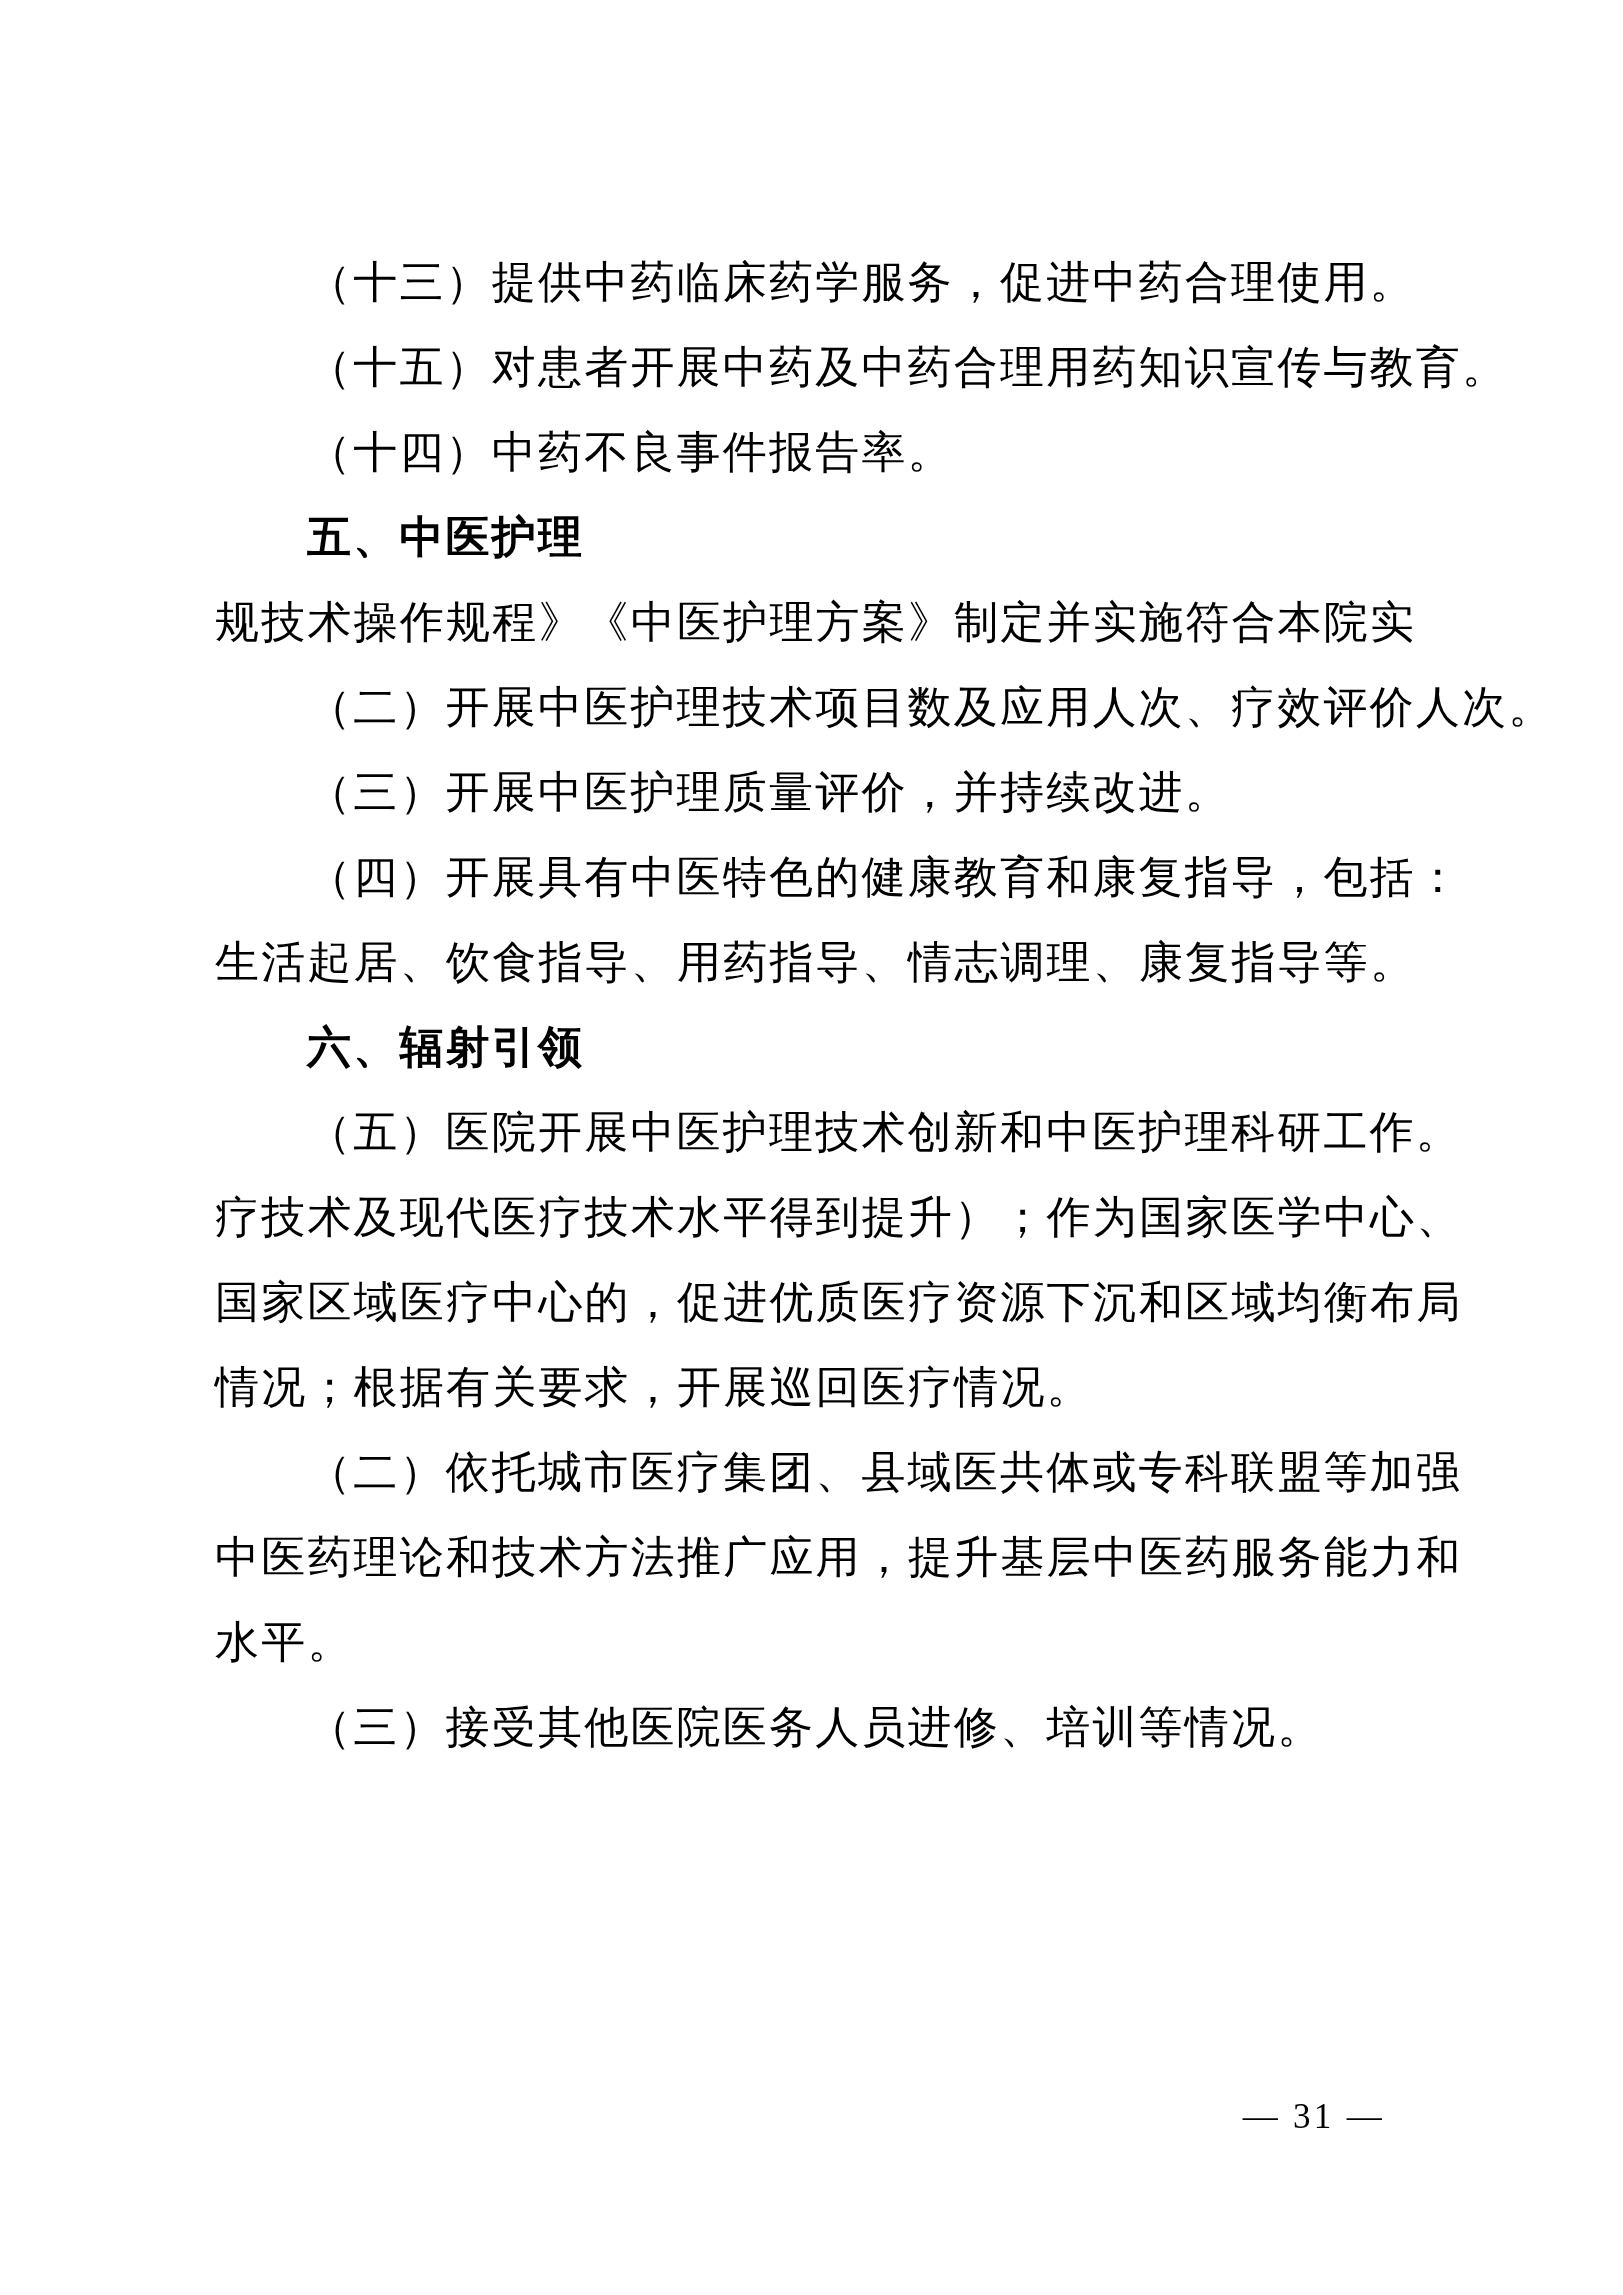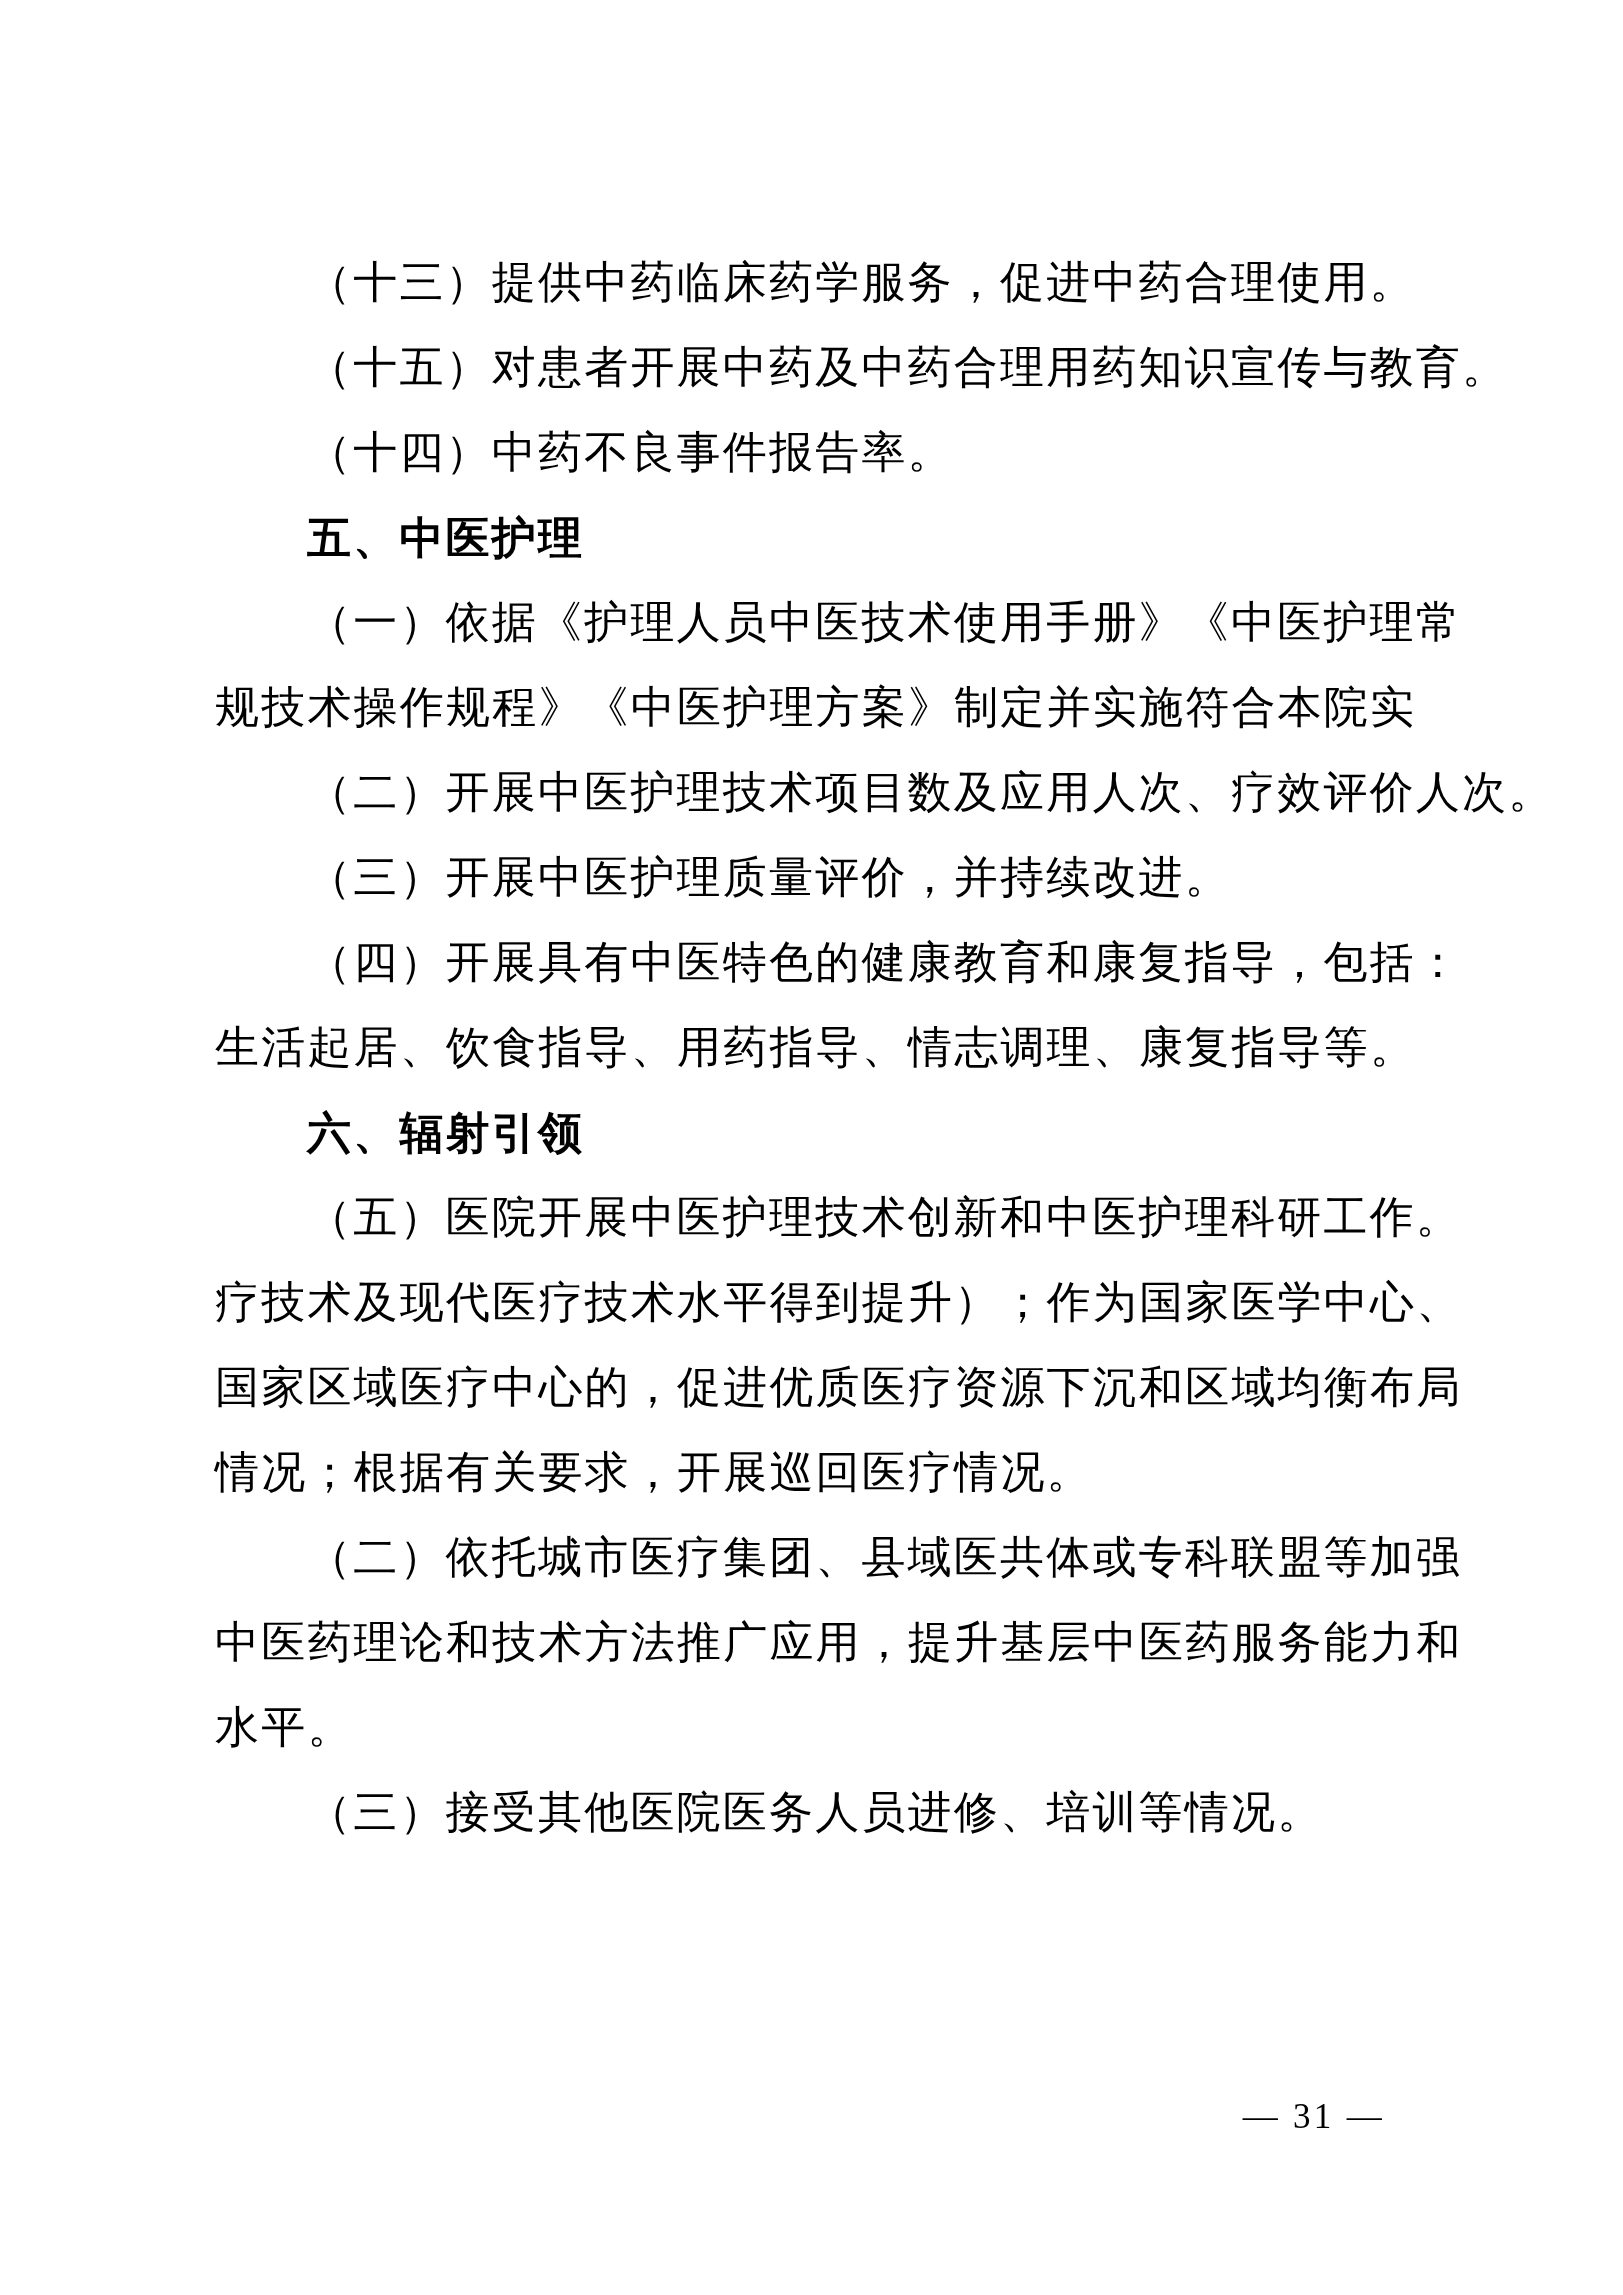--- a/index.html
+++ b/index.html
@@ -27,21 +27,21 @@
     font-family: "Liberation Serif", serif;
     font-size: 44px;
     letter-spacing: 2.2px;
     white-space: nowrap;
     color: #000000;
   }
   .indent {
     text-indent: 92px;
   }
   .heading {
-    font-family: Liberation Sans, sans-serif;
+    font-family: Liberation Serif, serif;
     font-weight: 700;
   }
   .page-number {
     position: absolute;
     top: 2092px;
     right: 239px;
     height: 49px;
     line-height: 49px;
     font-family: "Liberation Serif", serif;
     font-size: 35px;
@@ -52,21 +52,20 @@
 </style>
 </head>
 <body>
 
 <div class="page">
   <div class="content">
     <div class="line indent">（十三）提供中药临床药学服务，促进中药合理使用。</div>
     <div class="line indent">（十五）对患者开展中药及中药合理用药知识宣传与教育。</div>
     <div class="line indent">（十四）中药不良事件报告率。</div>
     <div class="line indent heading">五、中医护理</div>
-    <div class="line indent">（一）依据《护理人员中医技术使用手册》《中医护理常</div>
     <div class="line">规技术操作规程》《中医护理方案》制定并实施符合本院实</div>
     <div class="line indent">（二）开展中医护理技术项目数及应用人次、疗效评价人次。</div>
     <div class="line indent">（三）开展中医护理质量评价，并持续改进。</div>
     <div class="line indent">（四）开展具有中医特色的健康教育和康复指导，包括：</div>
     <div class="line">生活起居、饮食指导、用药指导、情志调理、康复指导等。</div>
     <div class="line indent heading">六、辐射引领</div>
     <div class="line indent">（五）医院开展中医护理技术创新和中医护理科研工作。</div>
     <div class="line">疗技术及现代医疗技术水平得到提升）；作为国家医学中心、</div>
     <div class="line">国家区域医疗中心的，促进优质医疗资源下沉和区域均衡布局</div>
     <div class="line">情况；根据有关要求，开展巡回医疗情况。</div>

